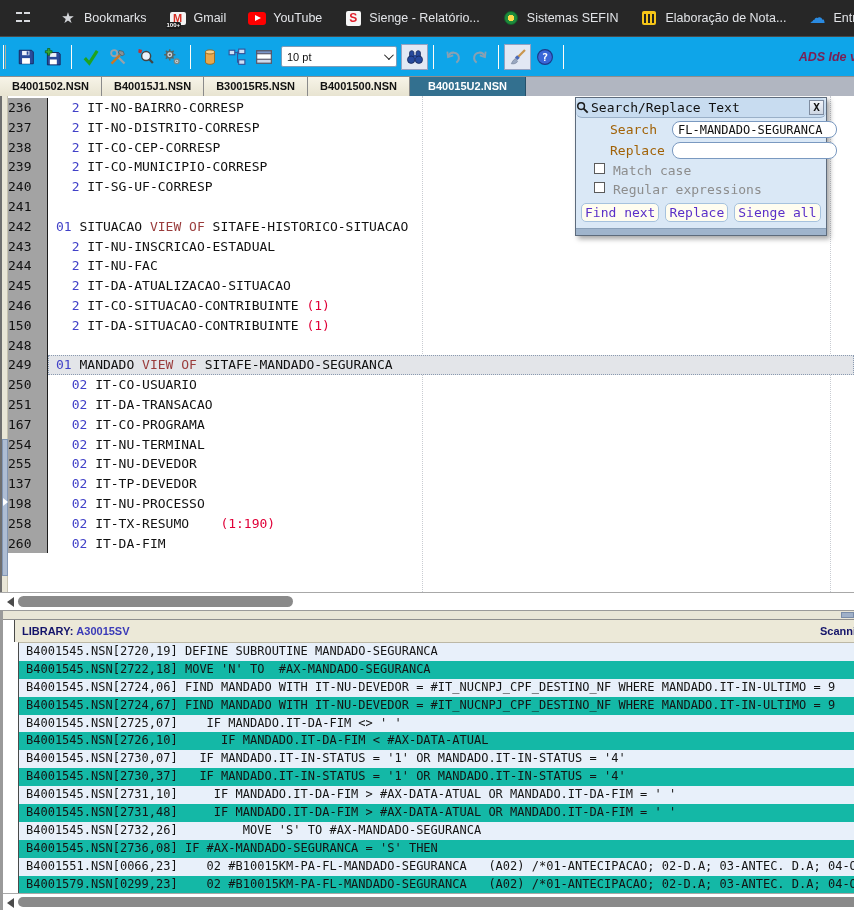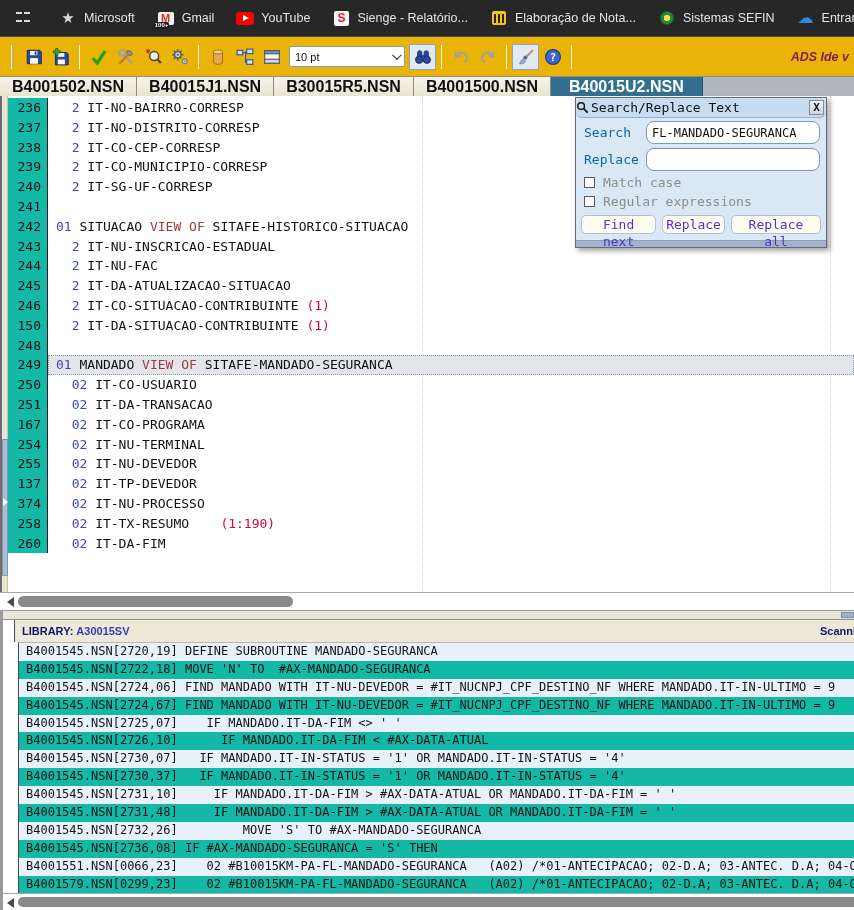--- a/index.html
+++ b/index.html
@@ -26,50 +26,50 @@
                 border-top:3px solid transparent; border-bottom:3px solid transparent; }
   .i-sienge { width:15px; height:15px; background:#f6f6f6; border-radius:2px; color:#e01e2b;
               font-weight:bold; font-size:12px; text-align:center; line-height:15px; }
   .i-sefin { width:14px; height:14px; border-radius:50%; background:radial-gradient(circle at 50% 50%, #ffd94a 0 40%, #1e8a3c 41% 100%); border:1px solid #11632a; }
   .i-nota { width:14px; height:14px; background:#f5c518; border-radius:2px; display:flex; gap:2px;
             align-items:center; justify-content:center; }
   .i-nota i { width:2px; height:9px; background:#222; display:block; }
   .i-cloud { color:#2a8ae0; font-size:16px; line-height:14px; }
 
   
-  #toolbar { height:40px; background:#eab308; border-top:1px solid #4a4a4a; display:flex; align-items:center; padding:0 8px; }
+  #toolbar { height:40px; background:#0ea5e9; border-top:1px solid #4a4a4a; display:flex; align-items:center; padding:0 0; }
   .tb-grip { width:3px; height:24px; border-left:1px solid #fdfcf6; border-right:1px solid #b3af9c; margin:0 6px 0 3px; }
   .tb-btn { width:27px; height:26px; display:flex; align-items:center; justify-content:center; border:1px solid transparent; }
   .tb-btn.toggled { border:1px solid #93a2c2; background:#e2e8f4; }
   .tb-btn svg { display:block; }
   .tb-sep { width:1px; height:24px; background:#b3af9c; border-right:1px solid #fdfcf6; margin:0 5px; }
   .combo { width:116px; height:21px; background:#fff; border:1px solid #7f9db9; border-radius:2px;
            display:flex; align-items:center; justify-content:space-between; padding:0 5px; font-size:11px; color:#111; margin:0 4px; }
   .combo .chev { width:7px; height:7px; border-right:1.6px solid #222; border-bottom:1.6px solid #222;
                  transform:rotate(45deg) translateY(-2px); }
   #ads-text { margin-left:auto; font-style:italic; font-weight:bold; font-size:12.5px; color:#7b1f53; padding-right:0; margin-right:-3px; white-space:nowrap; }
 
   
   #tabbar { height:20px; background:#b1b6c1; display:flex; border-top:1px solid #8e8e8e; }
-  .tab { height:20px; line-height:19px; padding:0 12px; font-size:16px; font-weight:bold; color:#111;
+  .tab { height:20px; line-height:19px; padding:0 12px; font-size:11px; font-weight:bold; color:#111;
          background:linear-gradient(#f7f4e8,#e7e3d0); border-right:1px solid #8a8a8a; white-space:nowrap; cursor:pointer; }
   .tab.active { background:#33708f; color:#fff; padding:0 18px; border-right:1px solid #24506a; }
 
   
   #editor { position:relative; height:496px; background:#fff; overflow:hidden; }
   .margin-line { position:absolute; top:0; bottom:0; border-left:1px dotted #c9ccd2; z-index:0; }
   #left-strip { position:absolute; left:0; top:0; bottom:0; width:8px; background:#e9e6d7;
                 border-left:2px solid #6f6f6f; border-right:1px solid #c6c2b0; z-index:3; }
   #left-strip .thumb { position:absolute; left:0; top:343px; width:6px; height:137px; background:#aebdd3; border:1px solid #8397b4; }
   #left-strip .thumb:after { content:""; position:absolute; left:0px; top:58px; border-left:5px solid #fff;
                 border-top:4px solid transparent; border-bottom:4px solid transparent; }
   #code-lines { position:absolute; left:8px; right:0; top:0; bottom:0; padding-top:2px; z-index:1;
                 font-family:"DejaVu Sans Mono", monospace; font-size:13px; }
   .line { display:flex; height:19.8px; line-height:19.8px; }
-  .ln { width:40px; flex:none; text-align:right; padding-right:6px; color:#111; border-right:1px solid #1c1c1c; background:#14b8a6; }
+  .ln { width:40px; flex:none; text-align:right; padding-right:16px; color:#111; border-right:1px solid #1c1c1c; background:#a3a3a3; }
   .code { flex:1; padding-left:8px; white-space:pre; color:#111; }
   .line.hl .code { background:#e3e5e9; outline:1px dotted #8a9ab0; outline-offset:-1px; }
   .c-lvl { color:#4141c8; }
   .c-kw  { color:#9a3c3c; }
   .c-red { color:#e00038; }
 
   
   .hscroll { position:relative; background:#fff; border-top:1px solid #a8a8a8; }
   #editor-hscroll { height:18px; }
   .sb-arrow-left { position:absolute; left:7px; top:4px; width:0; height:0;
@@ -94,24 +94,24 @@
 
   
   #search-dialog { position:absolute; left:575px; top:97px; width:252px; background:#dae8f6;
                    border:1px solid #5d6b7c; box-shadow:3px 3px 5px rgba(0,0,0,.35); z-index:50;
                    font-family:"DejaVu Sans Mono", monospace; }
   .dlg-title { height:20px; background:#c8dcf0; border-bottom:1px solid #9ab0c8; display:flex;
                align-items:center; justify-content:flex-start; gap:2px; position:relative; font-size:13px; color:#101010;border-radius:6px; }
   .dlg-close { position:absolute; right:2px; top:2px; width:15px; height:15px; background:linear-gradient(#f2f5fa,#cdd6e2);
                border:1px solid #7e8ca0; font-size:11px; font-weight:bold; line-height:13px; text-align:center; color:#101010; cursor:pointer; }
   .dlg-row { display:flex; align-items:center; padding:3px 6px 1px 8px; }
-  .dlg-label { width:62px; flex:none; color:#0369a1; font-size:13px; }
-  .dlg-input { flex:1; height:23px; border:1px solid #7a99c0; border-radius:8px; background:#fff;
+  .dlg-label { width:62px; flex:none; color:#a16207; font-size:13px;margin-left:26px; }
+  .dlg-input { flex:1; height:17px; border:1px solid #7a99c0; border-radius:8px; background:#fff;
                font-family:"DejaVu Sans Mono", monospace; font-size:12px; color:#111; padding:0 5px; outline:none; }
-  .cb-row { display:flex; align-items:center; gap:8px; padding:3px 6px 1px 8px; color:#8d8d8d; font-size:13px; }
+  .cb-row { display:flex; gap:8px; padding:3px 6px 1px 8px; color:#8d8d8d; font-size:13px;margin-left:10px; }
   .cb-box { width:11px; height:11px; background:#fff; border:1px solid #5a5a5a; flex:none; cursor:pointer; }
   .dlg-buttons { display:flex; gap:6px; padding:5px 5px 6px 5px; }
   .dlg-btn { font-family:"DejaVu Sans Mono", monospace; font-size:13px; color:#5a2fc8; background:#fffdf0;
              border:1px solid #a6c2de; border-radius:5px; padding:0 3px; height:19px; line-height:17px; cursor:pointer; }
   .dlg-footer { height:7px; background:#9fb4cc; border-top:1px solid #8aa0b8; }
 </style>
 </head>
 <body>
 
 <div id="app">
@@ -121,55 +121,55 @@
         <span class="bm-ico ig-grid">
           <i></i>
           <i></i>
           <i></i>
           <i></i>
         </span>
       </div>
       <div class="bm-sep"></div>
       <div class="bm-item">
         <span class="bm-ico i-star">★</span>
-        <span>Microsoft</span>
+        <span>Bookmarks</span>
       </div>
       <div class="bm-item">
         <span class="bm-ico">
           <span class="i-gmail">M<b>100+</b></span>
         </span>
         <span>Gmail</span>
       </div>
       <div class="bm-item">
         <span class="bm-ico">
           <span class="i-yt"></span>
         </span>
         <span>YouTube</span>
       </div>
       <div class="bm-item">
         <span class="bm-ico">
           <span class="i-sienge">S</span>
         </span>
         <span>Sienge -  Relatório...</span>
+      </div>
+      <div class="bm-item">
+        <span class="bm-ico">
+          <span class="i-sefin"></span>
+        </span>
+        <span>Sistemas SEFIN</span>
       </div>
       <div class="bm-item">
         <span class="bm-ico">
           <span class="i-nota">
             <i></i>
             <i></i>
             <i></i>
           </span>
         </span>
         <span>Elaboração de Nota...</span>
-      </div>
-      <div class="bm-item">
-        <span class="bm-ico">
-          <span class="i-sefin"></span>
-        </span>
-        <span>Sistemas SEFIN</span>
       </div>
       <div class="bm-item">
         <span class="bm-ico i-cloud">☁</span>
         <span>Entrar – Microsoft O...</span>
       </div>
     </div>
 
   <div id="toolbar">
     <div class="tb-grip"></div>
     <div id="toolbar-buttons" style="display:flex;align-items:center;">
@@ -403,21 +403,21 @@
         </div>
         <div class="line">
           <span class="ln">255</span>
           <span class="code"><span>  </span><span class="c-lvl">02</span><span> IT-NU-DEVEDOR</span></span>
         </div>
         <div class="line">
           <span class="ln">137</span>
           <span class="code"><span>  </span><span class="c-lvl">02</span><span> IT-TP-DEVEDOR</span></span>
         </div>
         <div class="line">
-          <span class="ln">374</span>
+          <span class="ln">198</span>
           <span class="code"><span>  </span><span class="c-lvl">02</span><span> IT-NU-PROCESSO</span></span>
         </div>
         <div class="line">
           <span class="ln">258</span>
           <span class="code"><span>  </span><span class="c-lvl">02</span><span> IT-TX-RESUMO    </span><span class="c-red">(1:190)</span></span>
         </div>
         <div class="line">
           <span class="ln">260</span>
           <span class="code"><span>  </span><span class="c-lvl">02</span><span> IT-DA-FIM</span></span>
         </div>
@@ -490,18 +490,18 @@
           <span>Match case</span>
         </div>
         <div class="cb-row">
           <span class="cb-box"></span>
           <span>Regular expressions</span>
         </div>
       </div>
     <div class="dlg-buttons" id="dlg-buttons">
         <button class="dlg-btn">Find next</button>
         <button class="dlg-btn">Replace</button>
-        <button class="dlg-btn">Replace all</button>
+        <button class="dlg-btn">Sienge all</button>
       </div>
     <div class="dlg-footer"></div>
   </div>
 
 </div>
 
 </body></html>

